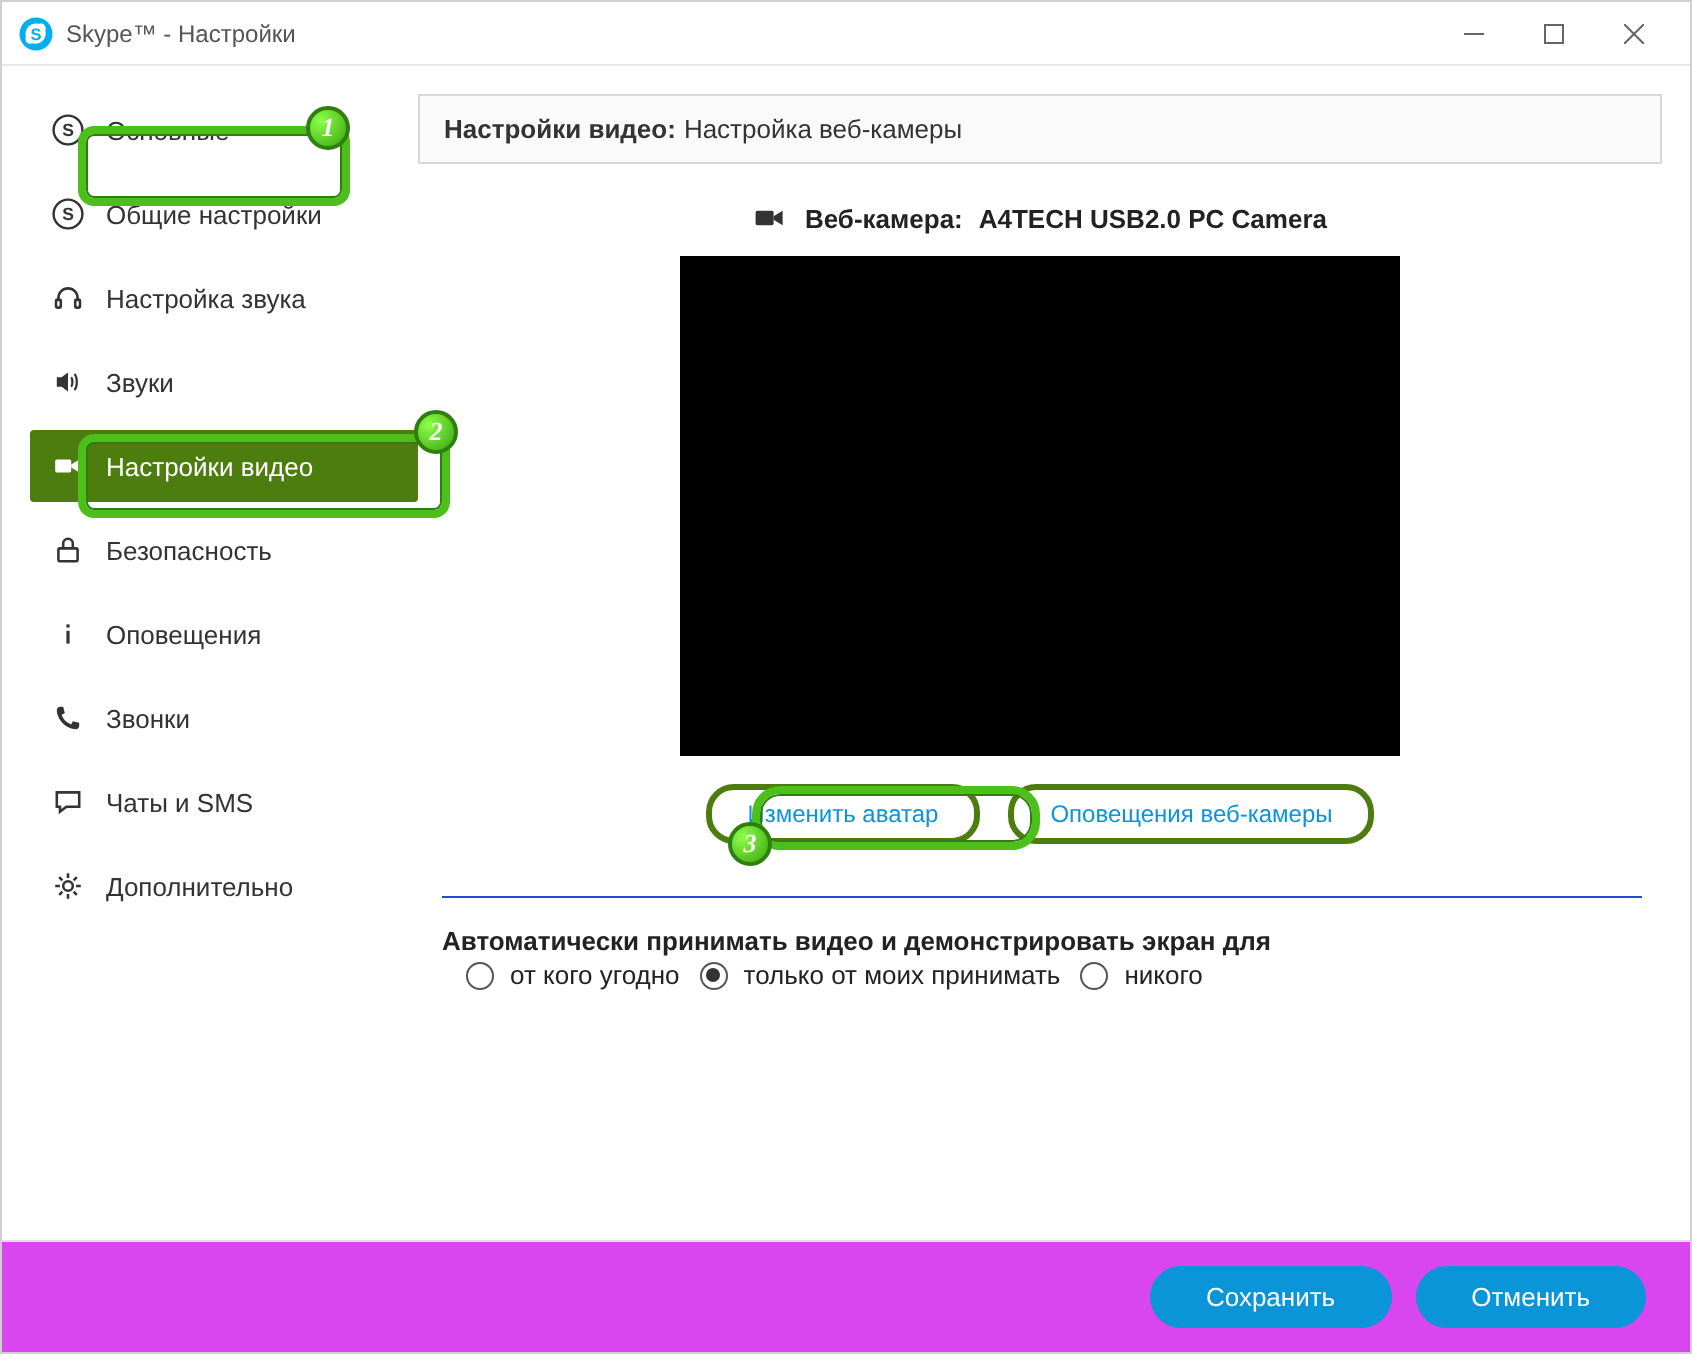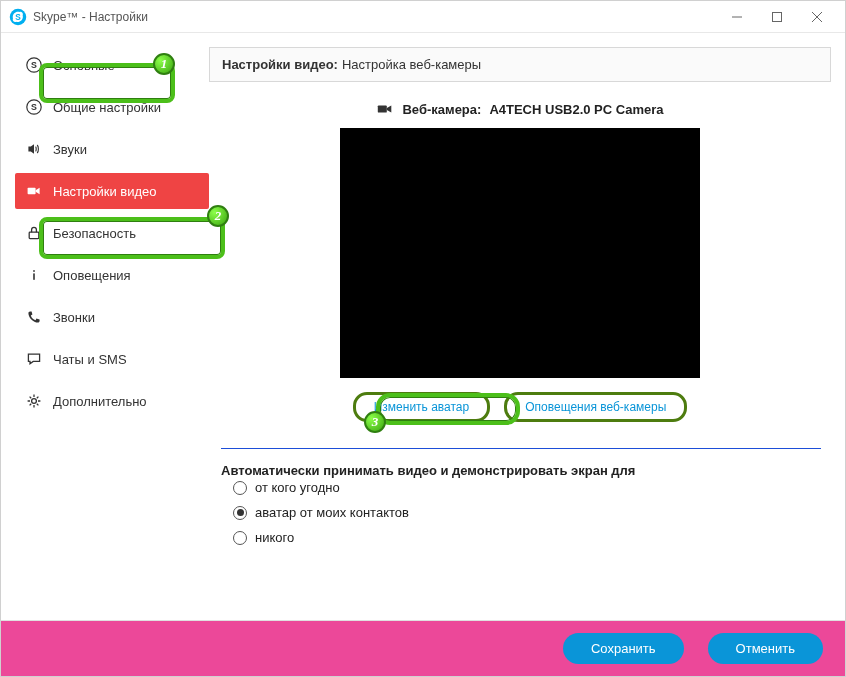--- a/index.html
+++ b/index.html
@@ -5,44 +5,44 @@
   * { box-sizing: border-box; margin: 0; padding: 0; font-family: "Segoe UI", Tahoma, sans-serif; }
   body { background: #fff; width: 846px; height: 677px; overflow: hidden; }
   .window { width: 846px; height: 677px; border: 1px solid #d0d0d0; background: #fff; position: relative; display: flex; flex-direction: column; }
   .titlebar { height: 32px; display: flex; align-items: center; padding: 0 8px; border-bottom: 1px solid #e8e8e8; font-size: 12px; color: #555; }
   .titlebar .app-icon { width: 18px; height: 18px; margin-right: 6px; }
   .titlebar .spacer { flex: 1; }
   .win-btn { width: 40px; height: 32px; display: flex; align-items: center; justify-content: center; color: #666; cursor: pointer; }
   .content { flex: 1; display: flex; padding: 14px 14px 0 14px; gap: 0; }
   .sidebar { width: 194px; display: flex; flex-direction: column; gap: 6px; }
   .side-item { height: 36px; display: flex; align-items: center; padding: 0 10px; font-size: 13px; color: #333; cursor: pointer; border-radius: 2px; gap: 10px; position: relative; }
-  .side-item.active { background: #ef4444; color: #fff; }
+  .side-item.active { background: #4d7c0f; color: #fff; }
   .side-item .ico { width: 18px; height: 18px; display: flex; align-items: center; justify-content: center; }
   .highlight { position: absolute; border: 4px solid #4cbf1a; border-radius: 8px; pointer-events: none; box-shadow: 0 0 0 1px #2f7f10 inset; }
   .hl-1 { left: 38px; top: 62px; width: 136px; height: 40px; }
   .hl-2 { left: 38px; top: 216px; width: 186px; height: 42px; }
   .hl-3 { left: 375px; top: 392px; width: 144px; height: 32px; border-radius: 14px;}
   .badge { position: absolute; width: 22px; height: 22px; border-radius: 50%; background: radial-gradient(circle at 30% 30%, #8cff4a, #3aa50e); border: 2px solid #2f7f10; color: #fff; font-weight: bold; font-size: 13px; display: flex; align-items: center; justify-content: center; font-style: italic; font-family: Georgia, serif;}
   .b1 { left: 152px; top: 52px; }
   .b2 { left: 206px; top: 204px; }
   .b3 { left: 363px; top: 410px; }
   .main { flex: 1; display: flex; flex-direction: column; }
   .section-header { border: 1px solid #d8d8d8; background: #fafafa; padding: 9px 12px; font-size: 13px; color: #333; display: flex; gap: 4px; align-items: flex-end;}
   .section-header .bold { font-weight: 600; }
   .panel { flex: 1; padding: 18px 10px 10px 10px; display: flex; flex-direction: column; align-items: stretch; }
   .cam-row { display: flex; align-items: center; justify-content: center; gap: 8px; font-size: 13px; color: #222; margin-bottom: 10px; font-weight: bold;}
   .preview { width: 360px; height: 250px; background: #000; align-self: center; }
   .btn-row { display: flex; gap: 14px; justify-content: center; margin-top: 14px; margin-bottom: 20px;}
   .pill { border: 3px solid #4d7c0f; border-radius: 14px; padding: 5px 18px; font-size: 12px; color: #0a95d8; background: #fff; cursor: pointer; }
   .auto-label { font-size: 13px; font-weight: 600; color: #222; margin: 6px 0 2px 2px; border-top: 1px solid #1d4ed8; padding-top: 14px;}
-  .radio-group { display: flex; flex-direction: column; gap: 10px; padding-left: 14px; font-size: 13px; color: #222;}
+  .radio-group { display: flex; flex-direction: row; gap: 10px; padding-left: 14px; font-size: 13px; color: #222;}
   .radio-row { display: flex; align-items: center; gap: 8px; cursor: pointer;}
   .radio { width: 14px; height: 14px; border: 1px solid #555; border-radius: 50%; display: flex; align-items: center; justify-content: center;}
   .radio.checked::after { content: ""; width: 7px; height: 7px; border-radius: 50%; background: #333; }
-  .footer { height: 56px; border-top: 1px solid #e0e0e0; display: flex; align-items: center; justify-content: flex-end; padding: 0 22px; gap: 24px; background: #ec4899;}
+  .footer { height: 56px; border-top: 1px solid #e0e0e0; display: flex; align-items: center; justify-content: flex-end; padding: 0 22px; gap: 12px; background: #d946ef;}
   .btn { border: none; border-radius: 16px; padding: 8px 28px; font-size: 13px; color: #fff; background: #0a95d8; cursor: pointer; }
   svg { display: block; }
 </style>
 </head>
 <body>
 
 <div class="window">
 
   <div class="titlebar">
     <span class="app-icon">
@@ -88,20 +88,30 @@
       <div class="side-item">
         <span class="ico">
             <svg viewBox="0 0 20 20" width="16" height="16">
               <circle cx="10" cy="10" r="9" fill="none" stroke="#333" stroke-width="1.5"></circle>
               <text x="10" y="14" text-anchor="middle" font-size="11" font-weight="bold" fill="#333">S</text>
             </svg>
           </span>
         <span>Общие настройки</span>
       </div>
 
+      <div class="side-item">
+        <span class="ico">
+            <svg viewBox="0 0 20 20" width="16" height="16" fill="none" stroke="#333" stroke-width="1.6">
+              <path d="M4 12v-2a6 6 0 0112 0v2"></path>
+              <rect x="2.5" y="11" width="3" height="5" rx="1"></rect>
+              <rect x="14.5" y="11" width="3" height="5" rx="1"></rect>
+            </svg>
+          </span>
+        <span>Настройка звука</span>
+      </div>
 
       <div class="side-item">
         <span class="ico">
             <svg viewBox="0 0 20 20" width="16" height="16" fill="#333">
               <path d="M3 7h3l4-3v12l-4-3H3z"></path>
               <path d="M12 7c1 1 1 5 0 6M14 5c2 2 2 8 0 10" fill="none" stroke="#333" stroke-width="1.4"></path>
             </svg>
           </span>
         <span>Звуки</span>
       </div>
@@ -191,21 +201,21 @@
         </div>
 
         <div class="auto-label">Автоматически принимать видео и демонстрировать экран для</div>
         <div class="radio-group">
           <div class="radio-row">
             <span class="radio"></span>
             <span>от кого угодно</span>
           </div>
           <div class="radio-row">
             <span class="radio checked"></span>
-            <span>аватар от моих контактов</span>
+            <span>только от моих принимать</span>
           </div>
           <div class="radio-row">
             <span class="radio"></span>
             <span>никого</span>
           </div>
         </div>
       </div>
     </div>
   </div>
 

